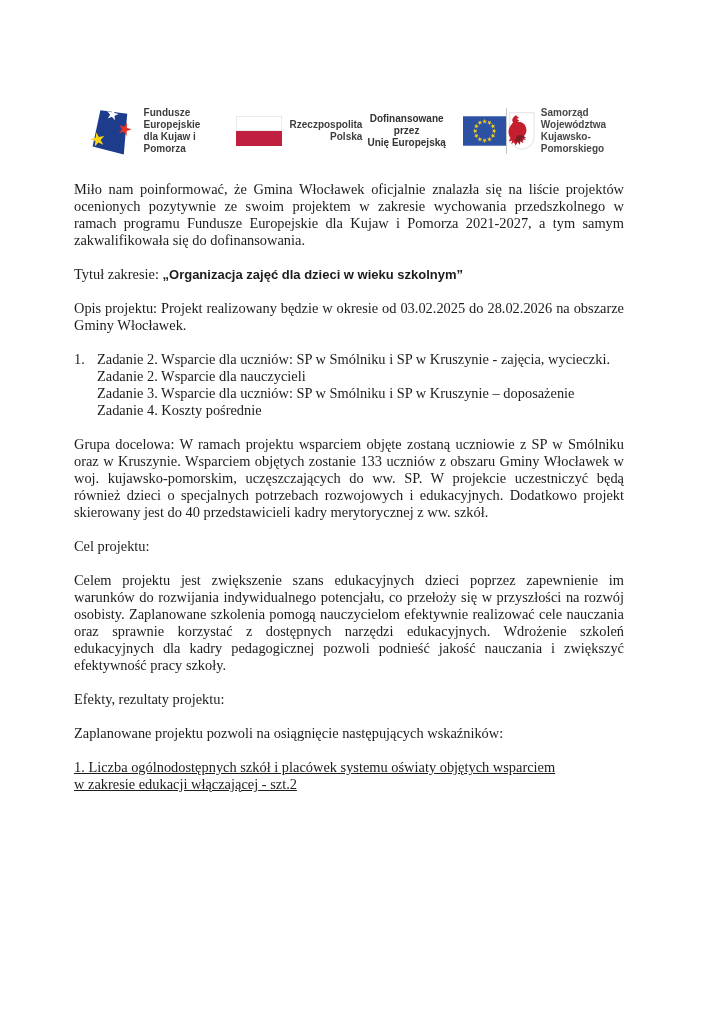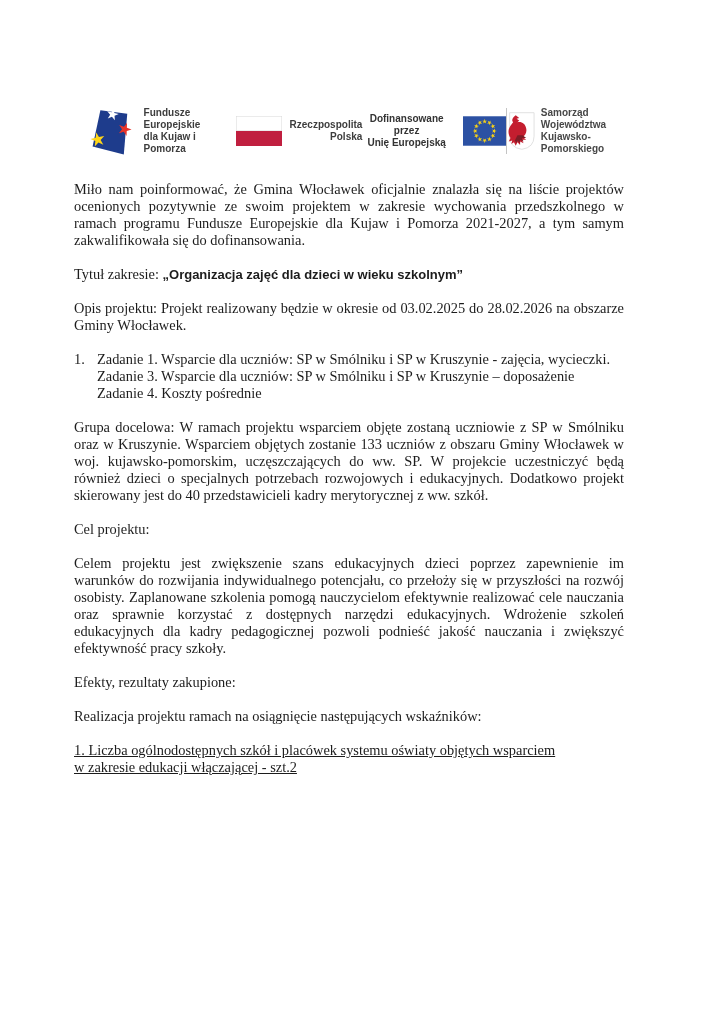--- a/index.html
+++ b/index.html
@@ -118,33 +118,34 @@
 
     <p class="para left"><span>Tytuł zakresie: </span><span class="title-strong">„Organizacja zajęć dla dzieci w wieku szkolnym”</span></p>
 
     <p class="para">Opis projektu: Projekt realizowany będzie w okresie od 03.02.2025 do 28.02.2026 na obszarze Gminy Włocławek.</p>
 
 
     <div class="list-block">
       <div class="list-row">
         <span class="list-num">1.</span>
       </div>
-      <div class="task-line">Zadanie 1.  Wsparcie dla uczniów: SP w Smólniku i SP w Kruszynie - zajęcia, wycieczki.</div>
+      <div class="task-line">Zadanie 2.  Wsparcie dla uczniów: SP w Smólniku i SP w Kruszynie - zajęcia, wycieczki.</div>
+      <div class="task-line">Zadanie 2.  Wsparcie dla nauczycieli</div>
       <div class="task-line">Zadanie 3. Wsparcie dla uczniów: SP w Smólniku i SP w Kruszynie – doposażenie</div>
       <div class="task-line">Zadanie 4. Koszty pośrednie</div>
     </div>
 
 
     <p class="para">Grupa docelowa: W ramach projektu wsparciem objęte zostaną uczniowie z SP w Smólniku oraz w Kruszynie. Wsparciem objętych zostanie 133 uczniów z obszaru Gminy Włocławek w woj. kujawsko-pomorskim, uczęszczających do ww. SP. W projekcie uczestniczyć będą również dzieci o specjalnych potrzebach rozwojowych i edukacyjnych. Dodatkowo projekt skierowany jest do 40 przedstawicieli kadry merytorycznej z ww. szkół.</p>
 
     <p class="para left">Cel projektu:</p>
 
     <p class="para">Celem projektu jest zwiększenie szans edukacyjnych dzieci poprzez zapewnienie im warunków do rozwijania indywidualnego potencjału, co przełoży się w przyszłości na rozwój osobisty. Zaplanowane szkolenia pomogą nauczycielom efektywnie realizować cele nauczania oraz sprawnie korzystać z dostępnych narzędzi edukacyjnych. Wdrożenie szkoleń edukacyjnych dla kadry pedagogicznej pozwoli podnieść jakość nauczania i zwiększyć efektywność pracy szkoły.</p>
 
-    <p class="para left">Efekty, rezultaty zakupione:</p>
+    <p class="para left">Efekty, rezultaty projektu:</p>
 
-    <p class="para left">Realizacja projektu ramach na osiągnięcie następujących wskaźników:</p>
+    <p class="para left">Zaplanowane projektu pozwoli na osiągnięcie następujących wskaźników:</p>
 
     <p class="para left pre">1. Liczba ogólnodostępnych szkół i placówek systemu oświaty objętych wsparciem
 w zakresie edukacji włączającej - szt.2</p>
 
   </main>
 </div>
 
 </body></html>

